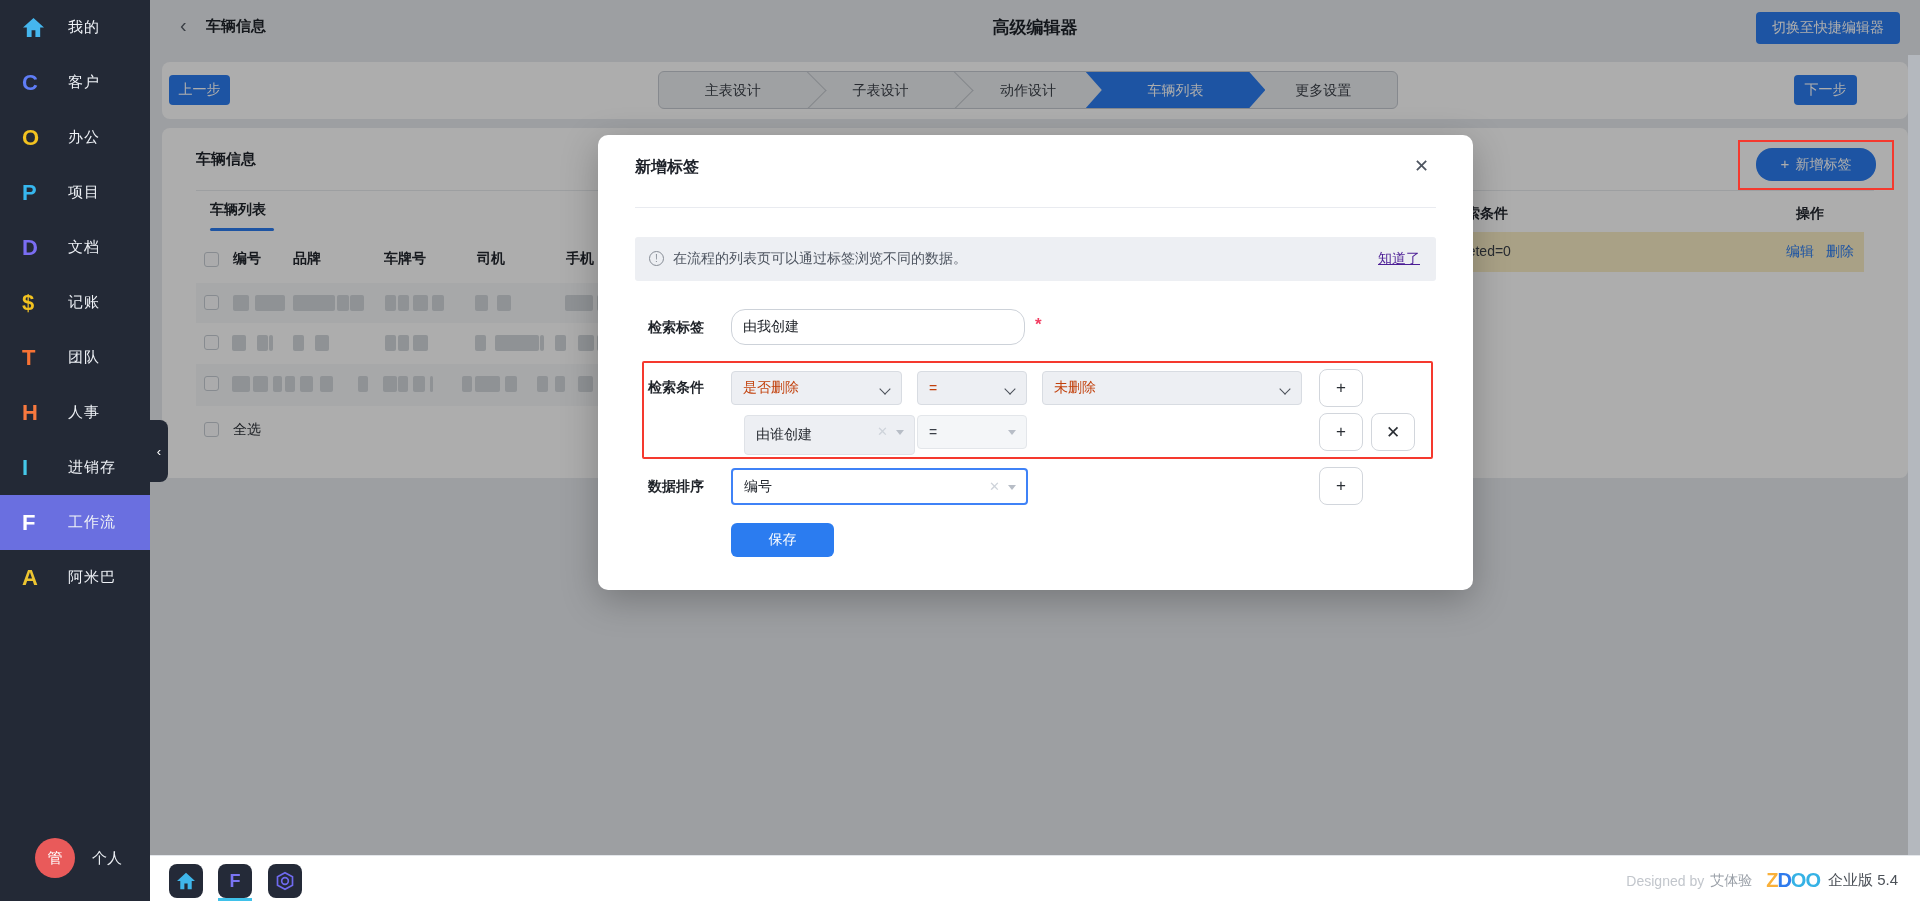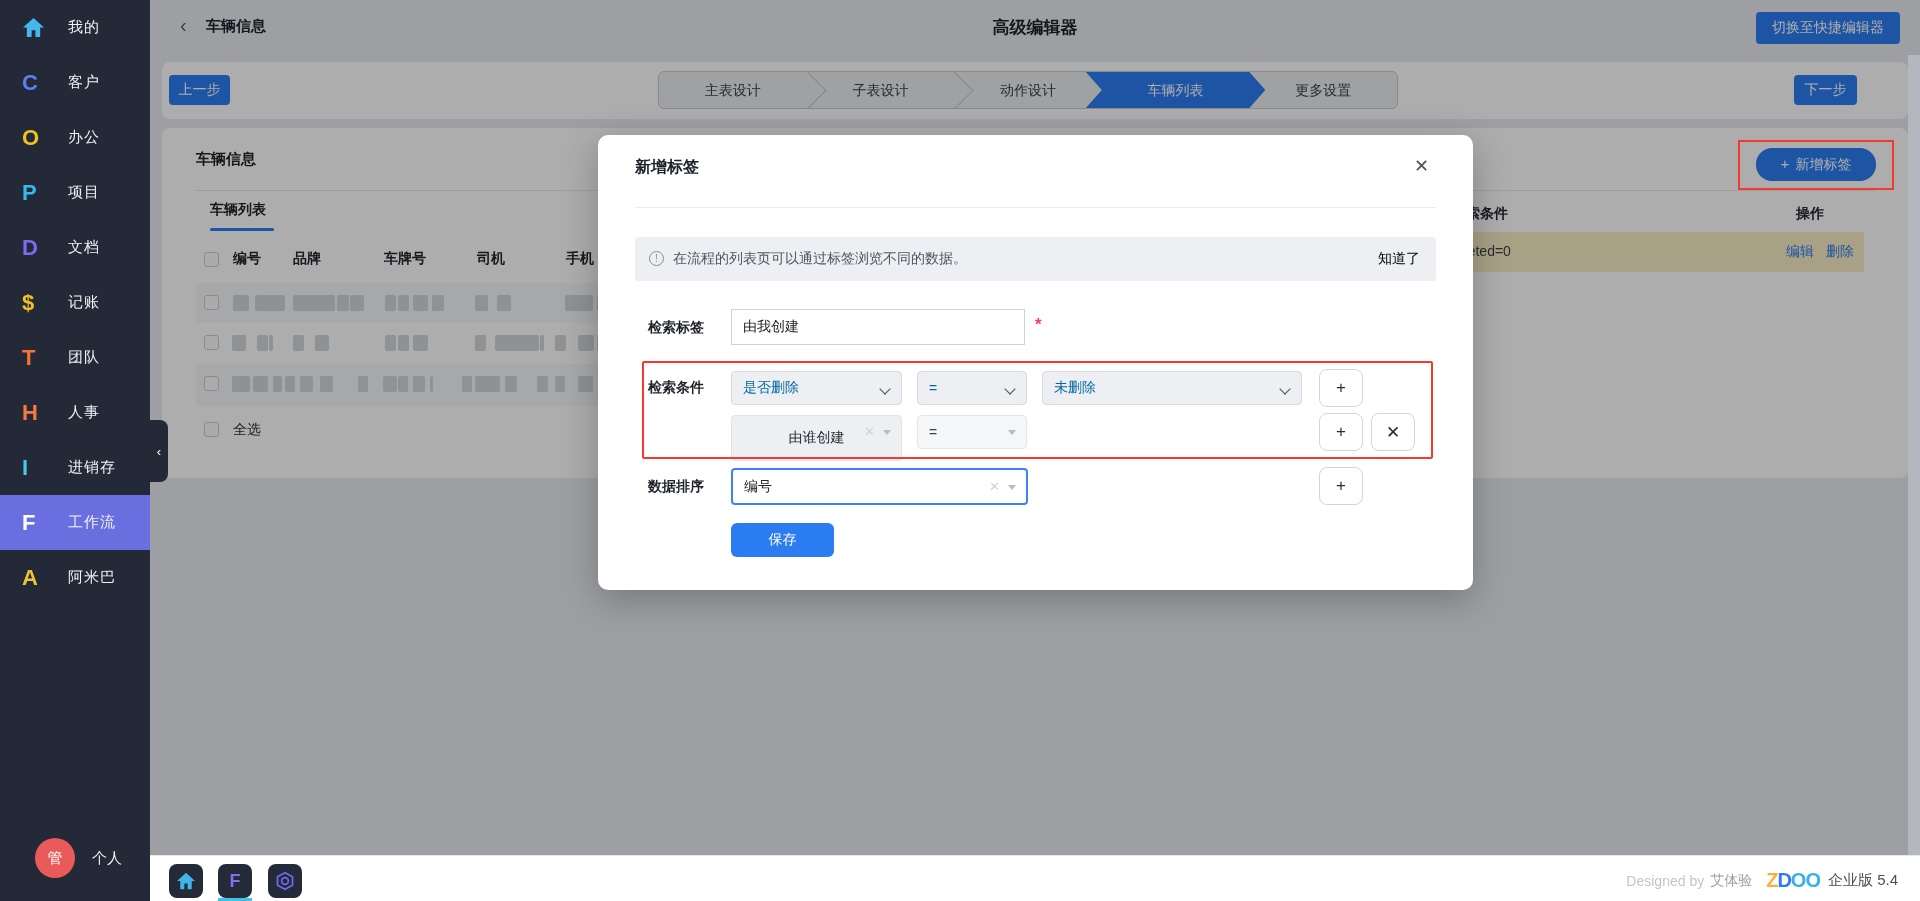--- a/index.html
+++ b/index.html
@@ -77,30 +77,30 @@
   
   .modal{position:absolute;left:598px;top:135px;width:875px;height:455px;background:#fff;border-radius:10px;
     box-shadow:0 10px 36px rgba(0,0,0,0.25);z-index:100;}
   .m-title{position:absolute;left:37px;top:22px;font-size:16px;font-weight:bold;color:#1d2129;}
   .m-close{position:absolute;left:816px;top:20px;font-size:18px;color:#4e5560;cursor:pointer;}
   .m-divider{position:absolute;left:37px;top:72px;width:801px;height:1px;background:#e9ebf0;}
   .m-info{position:absolute;left:37px;top:102px;width:801px;height:44px;background:#edeff3;border-radius:3px;}
   .info-icon{position:absolute;left:14px;top:14px;width:15px;height:15px;border:1px solid #878d96;border-radius:50%;
     font-size:10px;color:#878d96;text-align:center;line-height:14px;}
   .m-info-text{position:absolute;left:38px;top:13px;font-size:14px;color:#4e5560;}
-  .m-info-dismiss{position:absolute;right:16px;top:13px;font-size:14px;color:#000000;cursor:pointer;}
+  .m-info-dismiss{position:absolute;right:16px;top:13px;font-size:14px;color:#4c1d95;cursor:pointer;text-decoration:underline;}
 
   .f-label{position:absolute;left:50px;font-size:14px;font-weight:bold;color:#1f2329;}
-  .text-input{position:absolute;left:133px;top:174px;width:294px;height:36px;border:1px solid #cdd2d9;border-radius:0;
+  .text-input{position:absolute;left:133px;top:174px;width:294px;height:36px;border:1px solid #cdd2d9;border-radius:14px;
     padding:0 11px;font-size:14px;color:#20242a;outline:none;background:#fff;}
   .req{position:absolute;left:437px;top:180px;color:#f23d61;font-size:17px;font-weight:bold;}
 
   .annot-cond{left:44px;top:226px;width:791px;height:98px;border-radius:2px;}
   .sel,.combo{position:absolute;border-radius:4px;font-size:14px;display:flex;align-items:center;padding:0 11px;cursor:pointer;}
-  .sel{background:#edeff3;border:1px solid #d8dce2;color:#0369a1;}
+  .sel{background:#edeff3;border:1px solid #d8dce2;color:#c2410c;}
   .sel .vcaret{position:absolute;right:12px;top:13px;width:8px;height:8px;border-left:1.6px solid #4a5058;border-bottom:1.6px solid #4a5058;transform:rotate(-45deg);}
   .combo{background:#fdfdfe;border:1px solid #d8dce2;color:#23272e;}
   .combo.gray{background:#edeff3;border-color:#dfe2e7;color:#282c33;}
   .combo.lite{background:#f4f6f8;border-color:#e3e6ea;color:#3a3f47;}
   .combo.focus{border:2px solid #3f82f7;background:#fff;}
   .tricaret{position:absolute;right:10px;top:14px;width:0;height:0;border-left:4px solid transparent;border-right:4px solid transparent;border-top:5px solid #b7bdc6;}
   .clear-x{position:absolute;right:26px;top:8px;font-size:13px;color:#ced3da;}
   .sq-btn{position:absolute;width:44px;height:38px;background:#fff;border:1px solid #d2d6dc;border-radius:8px;
     font-size:17px;color:#2a2e34;display:flex;align-items:center;justify-content:center;cursor:pointer;}
   .save-btn{position:absolute;left:133px;top:388px;width:103px;height:34px;border-radius:6px;font-size:14px;}
@@ -329,21 +329,21 @@
         <span class="vcaret"></span>
     </div>
     <div class="sel" style="left:444px;top:236px;width:260px;height:34px;">
       <span>未删除</span>
         <span class="vcaret"></span>
     </div>
     <div class="sq-btn" style="left:721px;top:234px;">
         <span>+</span>
       </div>
 
-    <div class="combo gray" style="left:133px;top:280px;width:171px;height:46px;justify-content:center;">
+    <div class="combo gray" style="left:146px;top:280px;width:171px;height:40px;">
       <span>由谁创建</span>
       <span class="clear-x">✕</span>
       <span class="tricaret"></span>
     </div>
     <div class="combo lite" style="left:319px;top:280px;width:110px;height:34px;">
       <span>=</span>
       <span class="tricaret"></span>
     </div>
     <div class="sq-btn" style="left:721px;top:278px;">
         <span>+</span>

